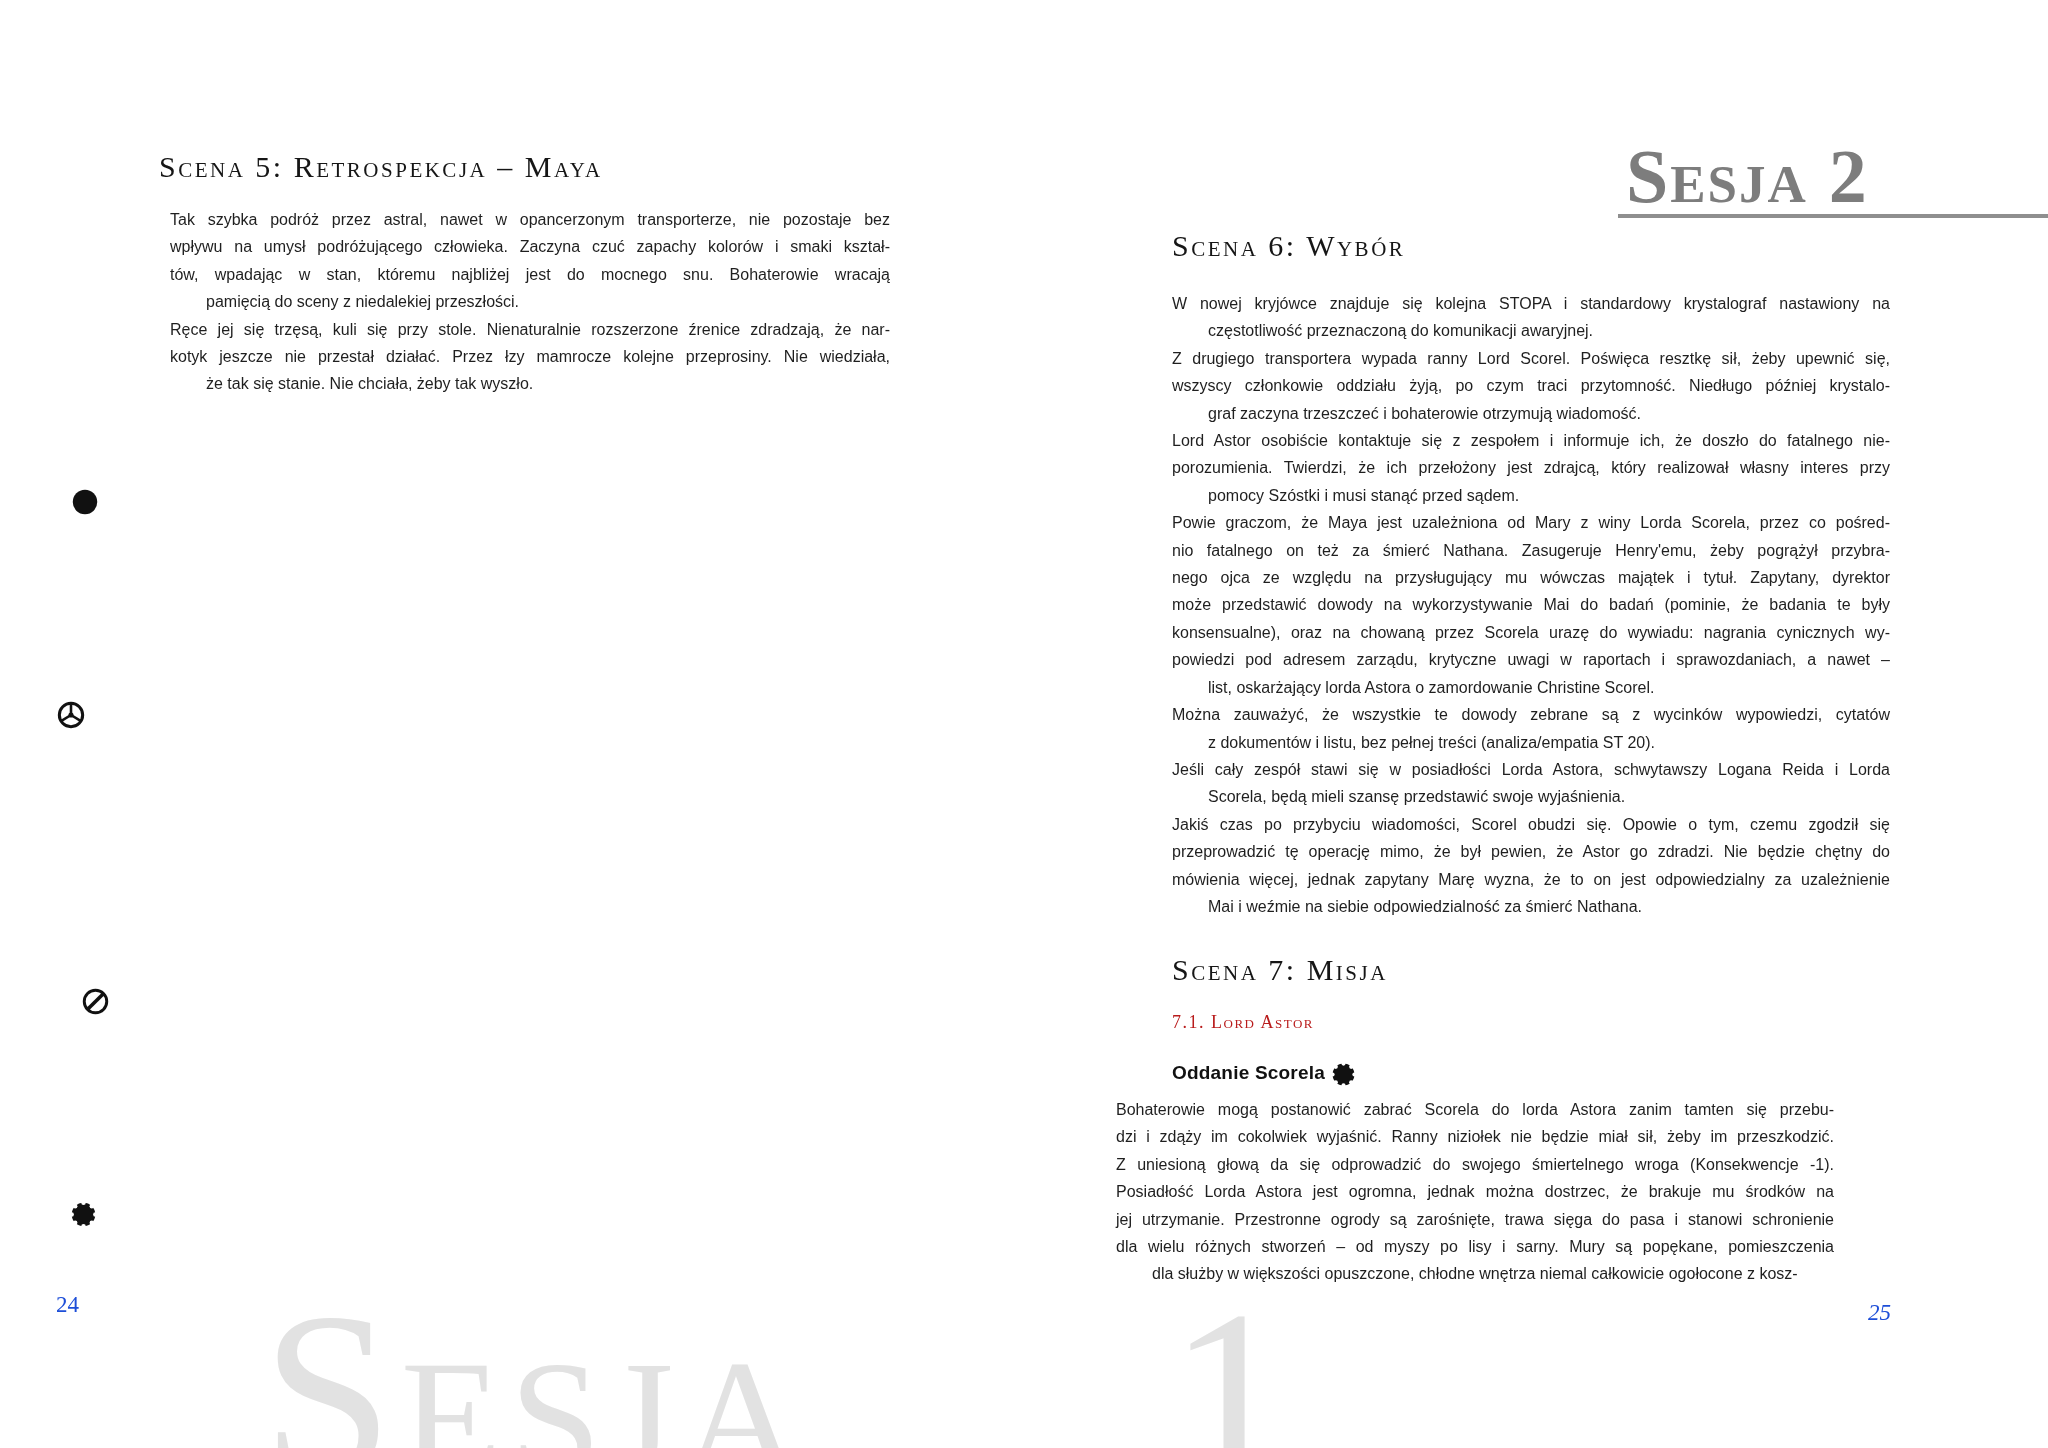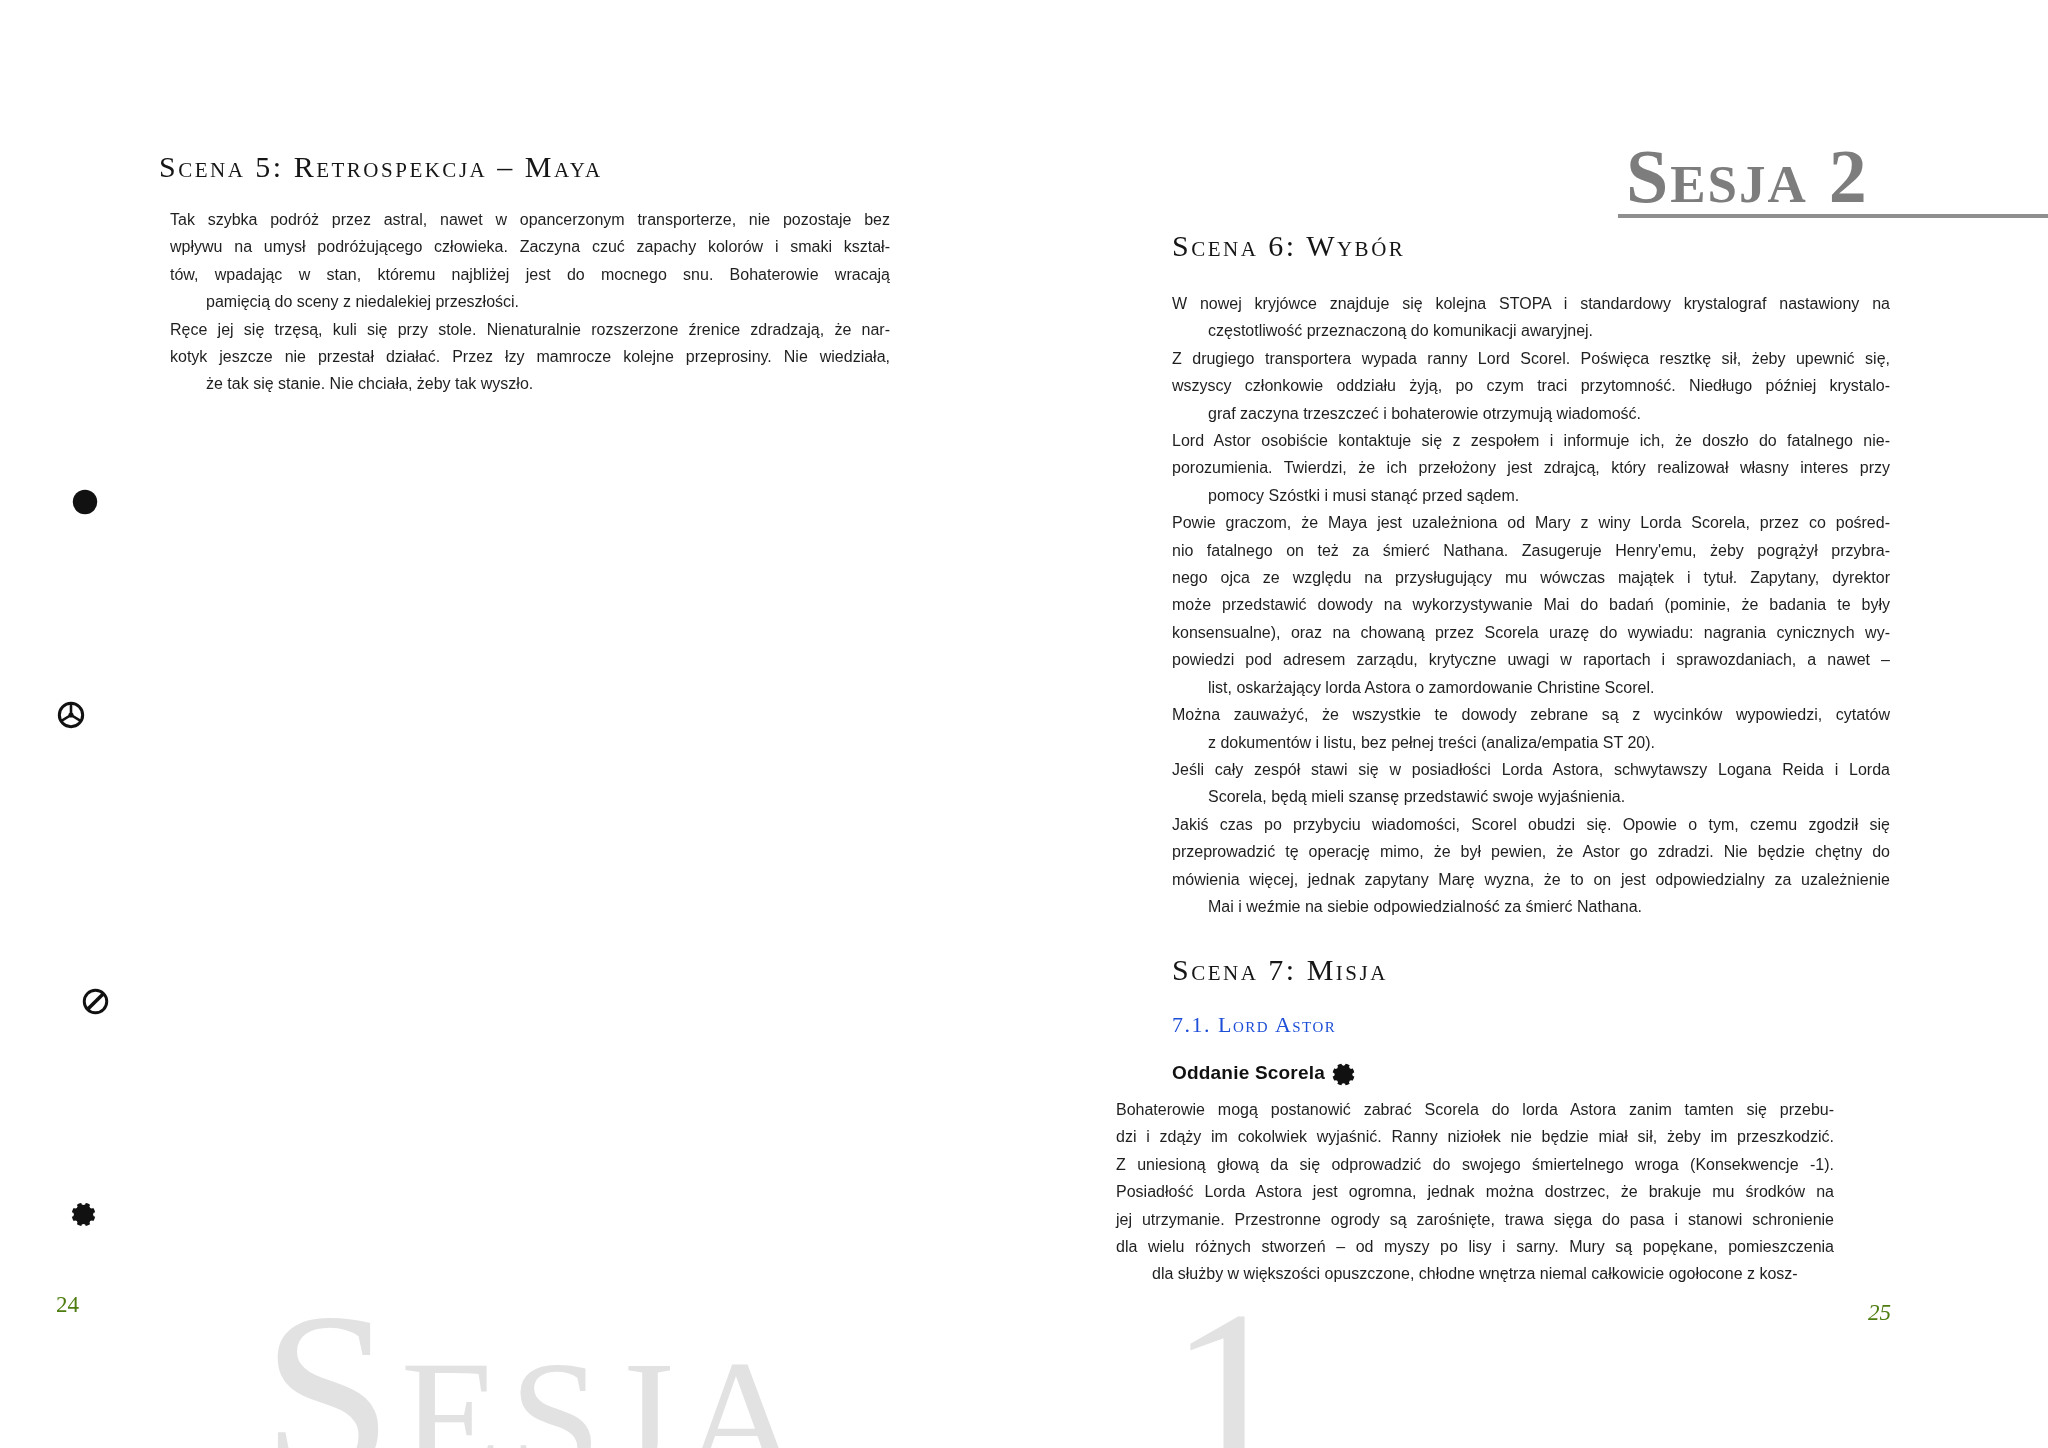--- a/index.html
+++ b/index.html
@@ -10,38 +10,38 @@
   }
   .abs{position:absolute;}
   .scene-heading{
     font-family:"Liberation Serif",serif;
     font-variant:small-caps;
     font-size:30px;letter-spacing:2.5px;color:#161616;white-space:nowrap;
   }
   .sub-heading{
     font-family:"Liberation Serif",serif;
     font-variant:small-caps;
-    font-size:22px;letter-spacing:1.5px;color:#1d4ed8;white-space:nowrap;
+    font-size:18px;letter-spacing:1.5px;color:#b91c1c;white-space:nowrap;
   }
   .session-header{
     font-family:"Liberation Serif",serif;
     font-variant:small-caps;font-weight:bold;
     font-size:76px;letter-spacing:2px;color:#7d7d7d;white-space:nowrap;
     line-height:1;
     margin-left:16px;
   }
   .session-rule{background:#8f8f8f;height:4px;}
   .bodycol{font-size:16px;line-height:27.4px;color:#1f1f1f;}
   .para{margin:0;}
   .line{text-align:justify;text-align-last:justify;}
   .line.last{text-align-last:auto;margin-left:36px;}
   .runin-row{display:flex;align-items:flex-start;gap:6px;}
   .runin-label{font-weight:bold;font-size:19px;color:#111;letter-spacing:0.2px;white-space:nowrap;}
   .footer-num{
-    font-family:"Liberation Serif",serif;font-size:23px;color:#4d7c0f;text-align:right;
+    font-family:"Liberation Serif",serif;font-size:23px;color:#1d4ed8;text-align:right;
   }
   .watermark-word{
     font-family:"Liberation Serif",serif;font-variant:small-caps;
     font-size:235px;letter-spacing:8px;color:#e2e2e2;line-height:0.9;white-space:nowrap;
   }
   .watermark-num{
     font-family:"Liberation Serif",serif;
     font-size:250px;color:#e2e2e2;line-height:0.85;white-space:nowrap;
   }
   .icon{display:inline-block;line-height:0;}

